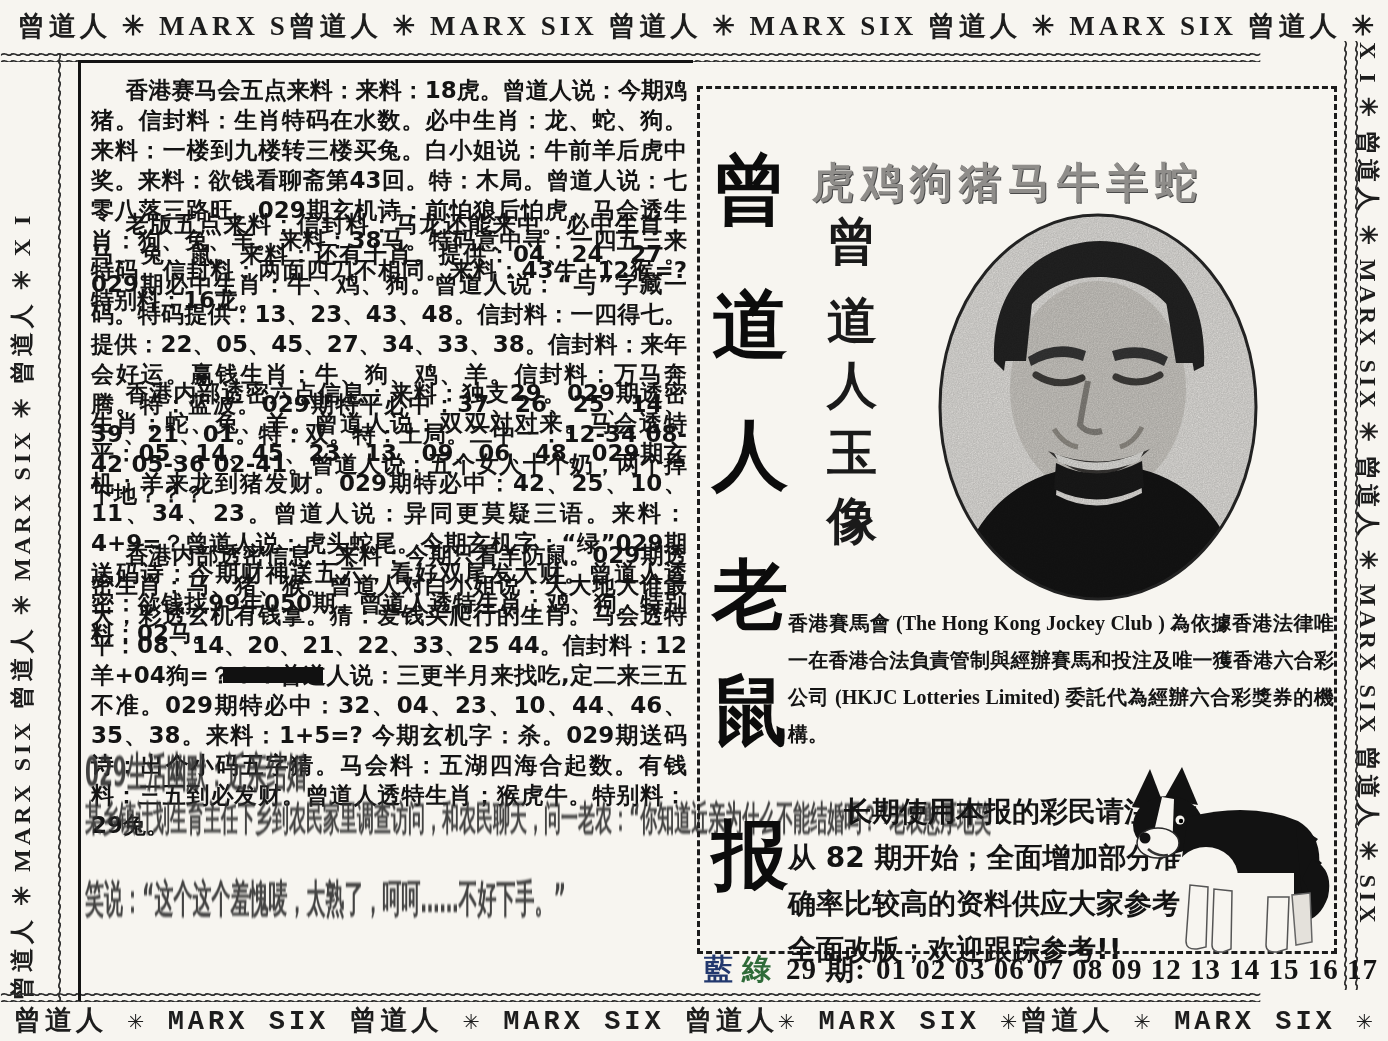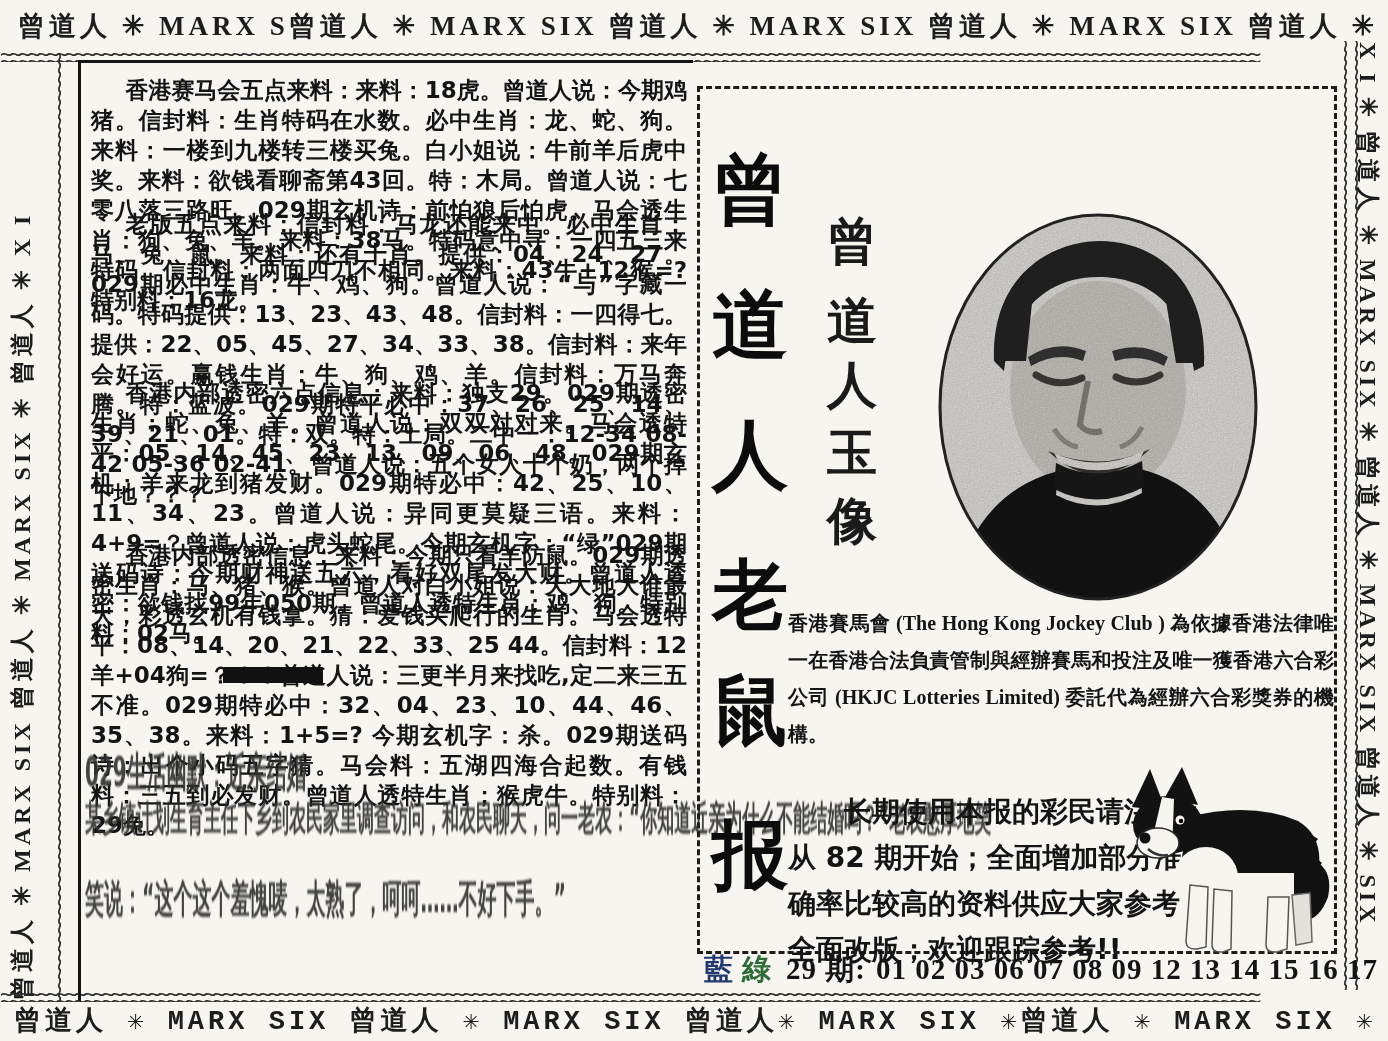--- a/index.html
+++ b/index.html
@@ -118,20 +118,21 @@
     <div class="para p2">老版五点来料：信封料：马龙还能来中。必中生肖：马、兔、鼠。来料：还有十肖。提供：04、24、27。029期必中生肖：牛、鸡、狗。曾道人说：“与”字藏一码。特码提供：13、23、43、48。信封料：一四得七。提供：22、05、45、27、34、33、38。信封料：来年会好运。赢钱生肖：牛、狗、鸡、羊。信封料：万马奔腾。特：蓝波。029期特平必中：37、26、25、14、39、21、01。特：双。特：土局。二中一：12-34 08-42 05-36 02-41。曾道人说：五个女人十个奶，两个掉下地？？？</div>
     <div class="para p3">香港内部透密六点信息：来料：独支29。029期透密生肖：蛇、兔、羊。曾道人说：双双对对来。马会透特平：05、14、45、23、13、09、06、48。029期玄机：羊来龙到猪发财。029期特必中：42、25、10、11、34、23。曾道人说：异同更莫疑三语。来料：4+9=？曾道人说：虎头蛇尾。今期玄机字：“绿”029期送码诗：今期财神送五六，看好双尾发大财。曾道人透密：欲钱找99年050期。曾道人透特生肖；鸡、狗。特别料：02马。</div>
     <div class="para p4">香港内部透密信息：来料：今期只看羊防鼠。029期透密生肖：马、猪、猴。曾道人对白小姐说：天大地大谁最大，彩透玄机有钱拿。猜：爱钱买爬行的生肖。马会透特平：08、14、20、21、22、33、25 44。信封料：12羊+04狗=？？？曾道人说：三更半月来找吃,定二来三五不准。029期特必中：32、04、23、10、44、46、35、38。来料：1+5=? 今期玄机字：杀。029期送码诗：出个小码五字猜。马会料：五湖四海合起数。有钱料：三五到必发财。曾道人透特生肖；猴虎牛。特别料：29兔。</div>
     <div class="redaction"></div>
     <div class="humor humor-title">029生活幽默：近亲结婚</div>
     <div class="humor humor-l1">某乡镇计划生育主任下乡到农民家里调查访问，和农民聊天，问一老农：“你知道近亲为什么不能结婚吗？”老农憨厚地笑</div>
     <div class="humor humor-l2">笑说：“这个这个羞愧唛，太熟了，呵呵……不好下手。”</div>
   </div>
 
   <div class="panel">
+    <div class="panel-subtitle">虎鸡狗猪马牛羊蛇</div>
 
     <span class="vmain vm0">曾</span>
     <span class="vmain vm1">道</span>
     <span class="vmain vm2">人</span>
     <span class="vmain vm3">老</span>
     <span class="vmain vm4">鼠</span>
     <span class="vmain vm5">报</span>
 
     <span class="vsub vs0">曾</span>
     <span class="vsub vs1">道</span>

